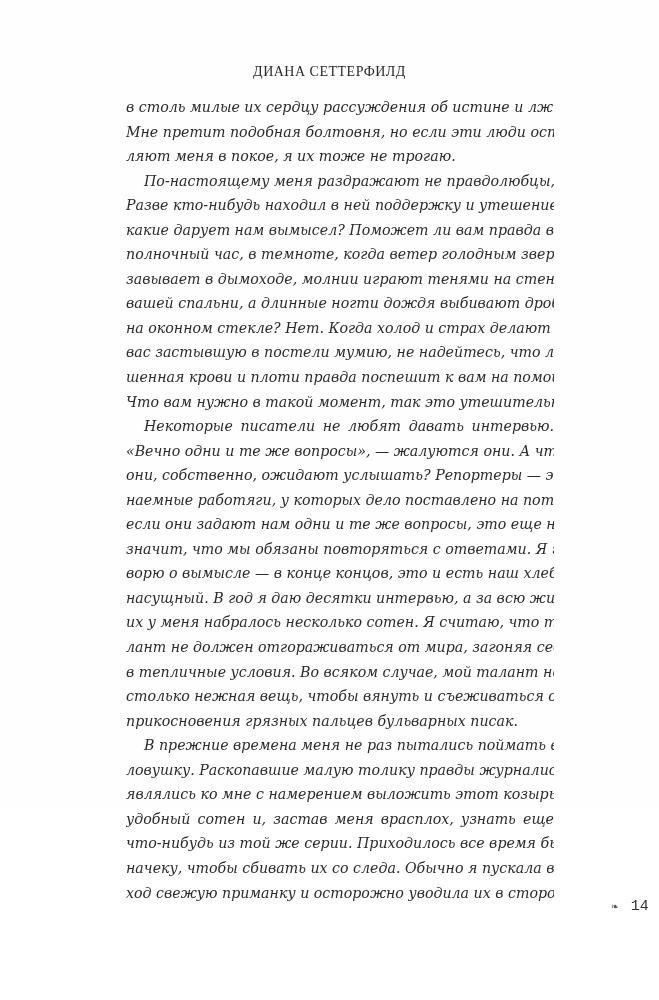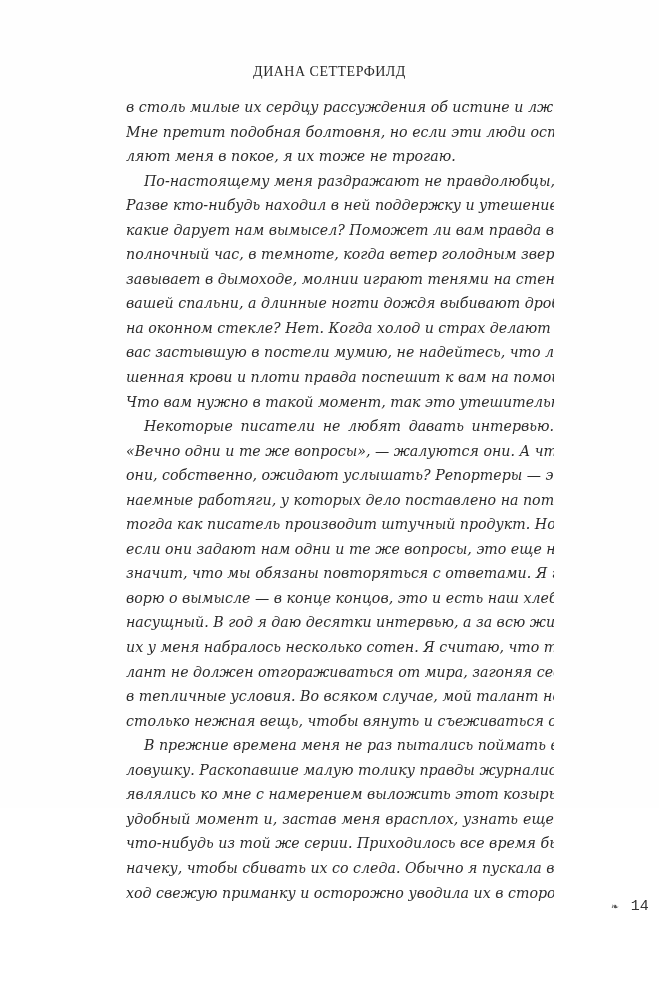--- a/index.html
+++ b/index.html
@@ -44,35 +44,35 @@
         <span class="line">на оконном стекле? Нет. Когда холод и страх делают из</span>
         <span class="line">вас застывшую в постели мумию, не надейтесь, что ли-</span>
         <span class="line">шенная крови и плоти правда поспешит к вам на помощь.</span>
         <span class="line">Что вам нужно в такой момент, так это утешительный</span>
       </div>
       <div>
         <span class="line indent">Некоторые писатели не любят давать интервью.</span>
         <span class="line">«Вечно одни и те же вопросы», — жалуются они. А что</span>
         <span class="line">они, собственно, ожидают услышать? Репортеры — это</span>
         <span class="line">наемные работяги, у которых дело поставлено на поток,</span>
-        <span class="line">тогда как писатель производит штучный продукт. Но</span>
         <span class="line">если они задают нам одни и те же вопросы, это еще не</span>
         <span class="line">значит, что мы обязаны повторяться с ответами. Я го-</span>
         <span class="line">ворю о вымысле — в конце концов, это и есть наш хлеб</span>
         <span class="line">насущный. В год я даю десятки интервью, а за всю жизнь</span>
         <span class="line">их у меня набралось несколько сотен. Я считаю, что та-</span>
         <span class="line">лант не должен отгораживаться от мира, загоняя себя</span>
         <span class="line">в тепличные условия. Во всяком случае, мой талант не на-</span>
         <span class="line">столько нежная вещь, чтобы вянуть и съеживаться от</span>
+        <span class="line last">прикосновения грязных пальцев бульварных писак.</span>
       </div>
       <div>
         <span class="line indent">В прежние времена меня не раз пытались поймать в</span>
         <span class="line">ловушку. Раскопавшие малую толику правды журналисты</span>
         <span class="line">являлись ко мне с намерением выложить этот козырь в</span>
-        <span class="line">удобный момент и, застав меня врасплох, узнать еще</span>
+        <span class="line">удобный сотен и, застав меня врасплох, узнать еще</span>
         <span class="line">что-нибудь из той же серии. Приходилось все время быть</span>
         <span class="line">начеку, чтобы сбивать их со следа. Обычно я пускала в</span>
         <span class="line">ход свежую приманку и осторожно уводила их в сторону</span>
       </div>
     </div>
   <div class="folio">
     <span class="orn">❧</span>
     <span>14</span>
     <span class="orn">☙</span>
   </div>

